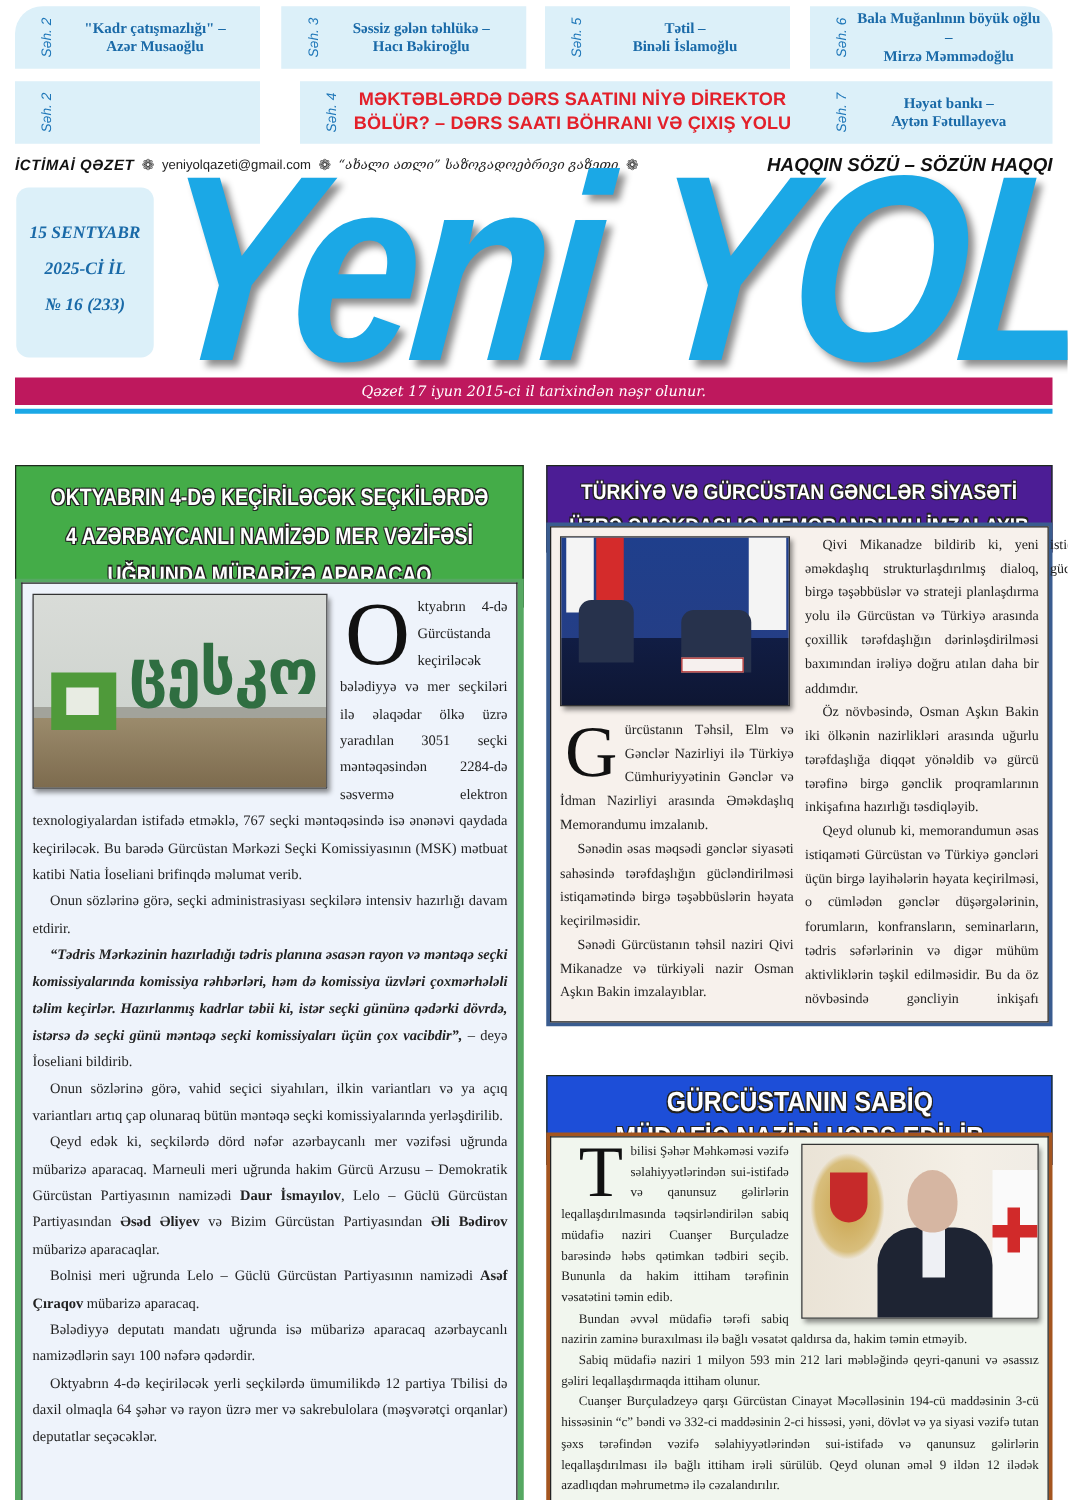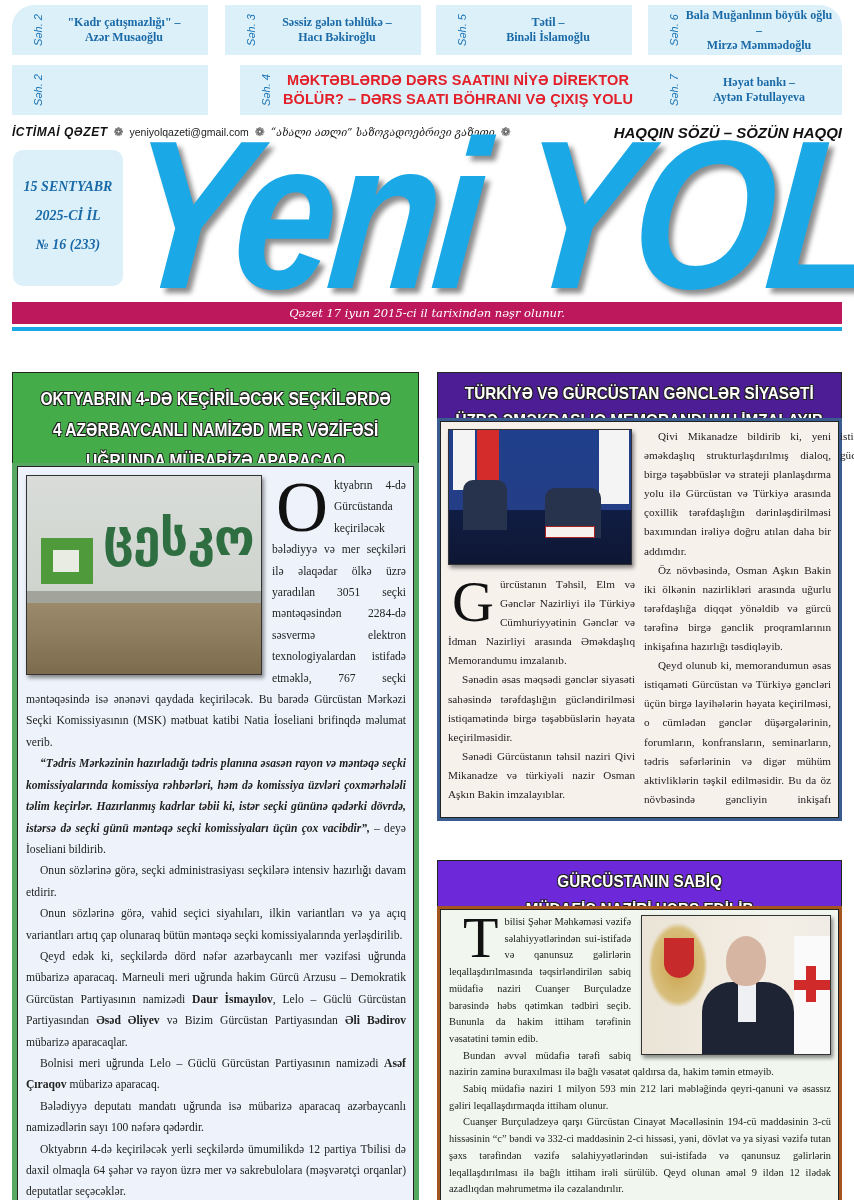--- a/index.html
+++ b/index.html
@@ -34,21 +34,21 @@
 
   .bluebar { position: absolute; left: 12px; top: 302px; width: 830px; height: 22px; background: #be185d; text-align: center; font-family: "DejaVu Serif", serif; font-style: italic; font-size: 11.5px; color: #fff; line-height: 22px; }
   .bluebar2 { position: absolute; left: 12px; top: 327px; width: 830px; height: 4px; background: #1ba8e6; }
 
   
   .hl { position: absolute; display: flex; align-items: center; justify-content: center; text-align: center; font-family: "Liberation Sans", sans-serif; font-weight: bold; color: #fff; border: 1.5px solid #1e2a1e; text-shadow: 1px 1px 0 #222, -1px 1px 0 #222, 1px -1px 0 #222, -1px -1px 0 #222; margin-top: 32px; }
   .hl-green { left: 12px; top: 340px; width: 407px; height: 114px; background: #44ac48; font-size: 19px; line-height: 31px; transform-origin: center; }
   .hl-green .inner { transform: scaleX(0.82); display: block; white-space: nowrap; }
   .hl-blue { left: 437px; top: 340px; width: 405px; height: 70px; background: #4c1d95; font-size: 17px; line-height: 27px; }
   .hl-blue .inner, .hl-brown .inner { transform: scaleX(0.9); display: block; white-space: nowrap; }
-  .hl-brown { left: 437px; top: 828px; width: 405px; height: 72px; background: #6d28d9; font-size: 17px; line-height: 28px; }
+  .hl-brown { left: 437px; top: 828px; width: 405px; height: 72px; background: #1d4ed8; font-size: 22px; line-height: 28px; }
 
   
   .frame { position: absolute; }
   .frame-green { left: 12px; top: 463px; width: 407px; height: 737px; background: #56a862; padding: 3px 5px 0 5px; }
   .frame-green .paper { width: 100%; height: 100%; background: #eef3fb; border: 1.5px solid #222; border-bottom: none; position: relative; padding: 8px 7px 0 8px; }
   .frame-blue { left: 437px; top: 418px; width: 405px; height: 403px; background: #3a5c8f; padding: 3px 3px 3px 3px; }
   .frame-blue .paper { width: 100%; height: 100%; background: #f7f1ec; border: 1.5px solid #222; position: relative; padding: 5px 7px 0 7px; }
   .frame-brown { left: 437px; top: 906px; width: 405px; height: 294px; background: #a4551f; padding: 3px 3px 0 3px; }
   .frame-brown .paper { width: 100%; height: 100%; background: #f1f6ee; border: 1.5px solid #222; border-bottom: none; position: relative; padding: 4px 7px 0 8px; }
 
@@ -58,21 +58,21 @@
   .green .body { line-height: 21.4px; }
   .blue .body { font-size: 11.2px; line-height: 19.1px; }
   .brown .body { font-size: 10.4px; line-height: 16.7px; }
 
   .drop { float: left; font-family: "Liberation Serif", serif; color: #111; }
   .green .drop { font-size: 72px; line-height: 60px; margin: 2px 6px 0 4px; }
   .blue .drop { font-size: 58px; line-height: 48px; margin: 3px 6px 0 4px; }
   .brown .drop { font-size: 58px; line-height: 46px; margin: 1px 6px 0 14px; }
 
   .photo { float: left; position: relative; border: 1.5px solid #333; box-shadow: 2px 3px 4px rgba(0,0,0,0.45); overflow: hidden; }
-  .green .photo { width: 236px; height: 200px; margin: 0 10px 8px 0; background: linear-gradient(#d9dcd8 0%, #cfd4cf 58%, #a2a39b 58%, #a2a39b 64%, #9b8b6c 64%, #7d6b4e 100%); }
+  .green .photo { width: 236px; height: 156px; margin: 0 10px 8px 0; background: linear-gradient(#d9dcd8 0%, #cfd4cf 58%, #a2a39b 58%, #a2a39b 64%, #9b8b6c 64%, #7d6b4e 100%); }
   .green .photo .cube { position: absolute; left: 14px; top: 62px; width: 52px; height: 46px; background: #4f9a3a; }
   .green .photo .cube::after { content: ""; position: absolute; left: 12px; top: 12px; width: 26px; height: 22px; background: #e8ece3; }
   .green .photo .word { position: absolute; left: 76px; top: 52px; font-family: "DejaVu Sans", sans-serif; font-weight: bold; font-size: 50px; color: #2f6e41; letter-spacing: -1px; }
   .blue .photo { width: 184px; height: 136px; margin: 2px 9px 10px 0; background: linear-gradient(#1f3f8c, #243e86 60%, #111d44 60%, #0e1633 100%); }
   .blue .photo .flag { position: absolute; top: 0; width: 22px; height: 60px; }
   .blue .photo .person { position: absolute; border-radius: 10px 10px 0 0; background: #27324c; }
   .blue .photo .doc { position: absolute; background: #f6f0ee; border: 1px solid #a22; }
   .brown .photo { float: right; width: 190px; height: 140px; margin: 1px 0 8px 10px; background: linear-gradient(90deg, #eae3d6, #f4efe6 70%, #f0ece5); }
   .brown .photo .coat { position: absolute; left: 6px; top: 6px; width: 60px; height: 86px; background: radial-gradient(ellipse at center, #c9a24a 0%, #d8be7c 60%, transparent 70%); }
   .brown .photo .shield { position: absolute; left: 22px; top: 22px; width: 30px; height: 40px; background: #c62a2a; border-radius: 0 0 15px 15px; }
@@ -170,22 +170,22 @@
 </div>
 
 <div class="frame frame-green green">
   <div class="paper">
     <div class="body">
       <div class="photo">
         <div class="cube"></div>
         <div class="word">ცესკო</div>
       </div>
       <p class="noind"><span class="drop">O</span><span>ktyabrın 4-də Gürcüstanda keçiriləcək bələdiyyə və mer seçkiləri ilə əlaqədar ölkə üzrə yaradılan 3051 seçki məntəqəsindən 2284-də səsvermə elektron texnologiyalardan istifadə etməklə, 767 seçki məntəqəsində isə ənənəvi qaydada keçiriləcək. Bu barədə Gürcüstan Mərkəzi Seçki Komissiyasının (MSK) mətbuat katibi Natia İoseliani brifinqdə məlumat verib.</span></p>
+      <p>Onun sözlərinə görə, seçki administrasiyası seçkilərə intensiv hazırlığı davam etdirir.</p>
       <p><span class="bi">“Tədris Mərkəzinin hazırladığı tədris planına əsasən rayon və məntəqə seçki komissiyalarında komissiya rəhbərləri, həm də komissiya üzvləri çoxmərhələli təlim keçirlər. Hazırlanmış kadrlar təbii ki, istər seçki gününə qədərki dövrdə, istərsə də seçki günü məntəqə seçki komissiyaları üçün çox vacibdir”,</span><span> – deyə İoseliani bildirib.</span></p>
-      <p>Onun sözlərinə görə, seçki administrasiyası seçkilərə intensiv hazırlığı davam etdirir.</p>
       <p>Onun sözlərinə görə, vahid seçici siyahıları, ilkin variantları və ya açıq variantları artıq çap olunaraq bütün məntəqə seçki komissiyalarında yerləşdirilib.</p>
       <p><span>Qeyd edək ki, seçkilərdə dörd nəfər azərbaycanlı mer vəzifəsi uğrunda mübarizə aparacaq. Marneuli meri uğrunda hakim Gürcü Arzusu – Demokratik Gürcüstan Partiyasının namizədi </span><span class="b">Daur İsmayılov</span><span>, Lelo – Güclü Gürcüstan Partiyasından </span><span class="b">Əsəd Əliyev</span><span> və Bizim Gürcüstan Partiyasından </span><span class="b">Əli Bədirov</span><span> mübarizə aparacaqlar.</span></p>
       <p><span>Bolnisi meri uğrunda Lelo – Güclü Gürcüstan Partiyasının namizədi </span><span class="b">Asəf Çıraqov</span><span> mübarizə aparacaq.</span></p>
       <p>Bələdiyyə deputatı mandatı uğrunda isə mübarizə aparacaq azərbaycanlı namizədlərin sayı 100 nəfərə qədərdir.</p>
       <p>Oktyabrın 4-də keçiriləcək yerli seçkilərdə ümumilikdə 12 partiya Tbilisi də daxil olmaqla 64 şəhər və rayon üzrə mer və sakrebulolara (məşvərətçi orqanlar) deputatlar seçəcəklər.</p>
     </div>
   </div>
 </div>
 
 <div class="frame frame-blue blue">

